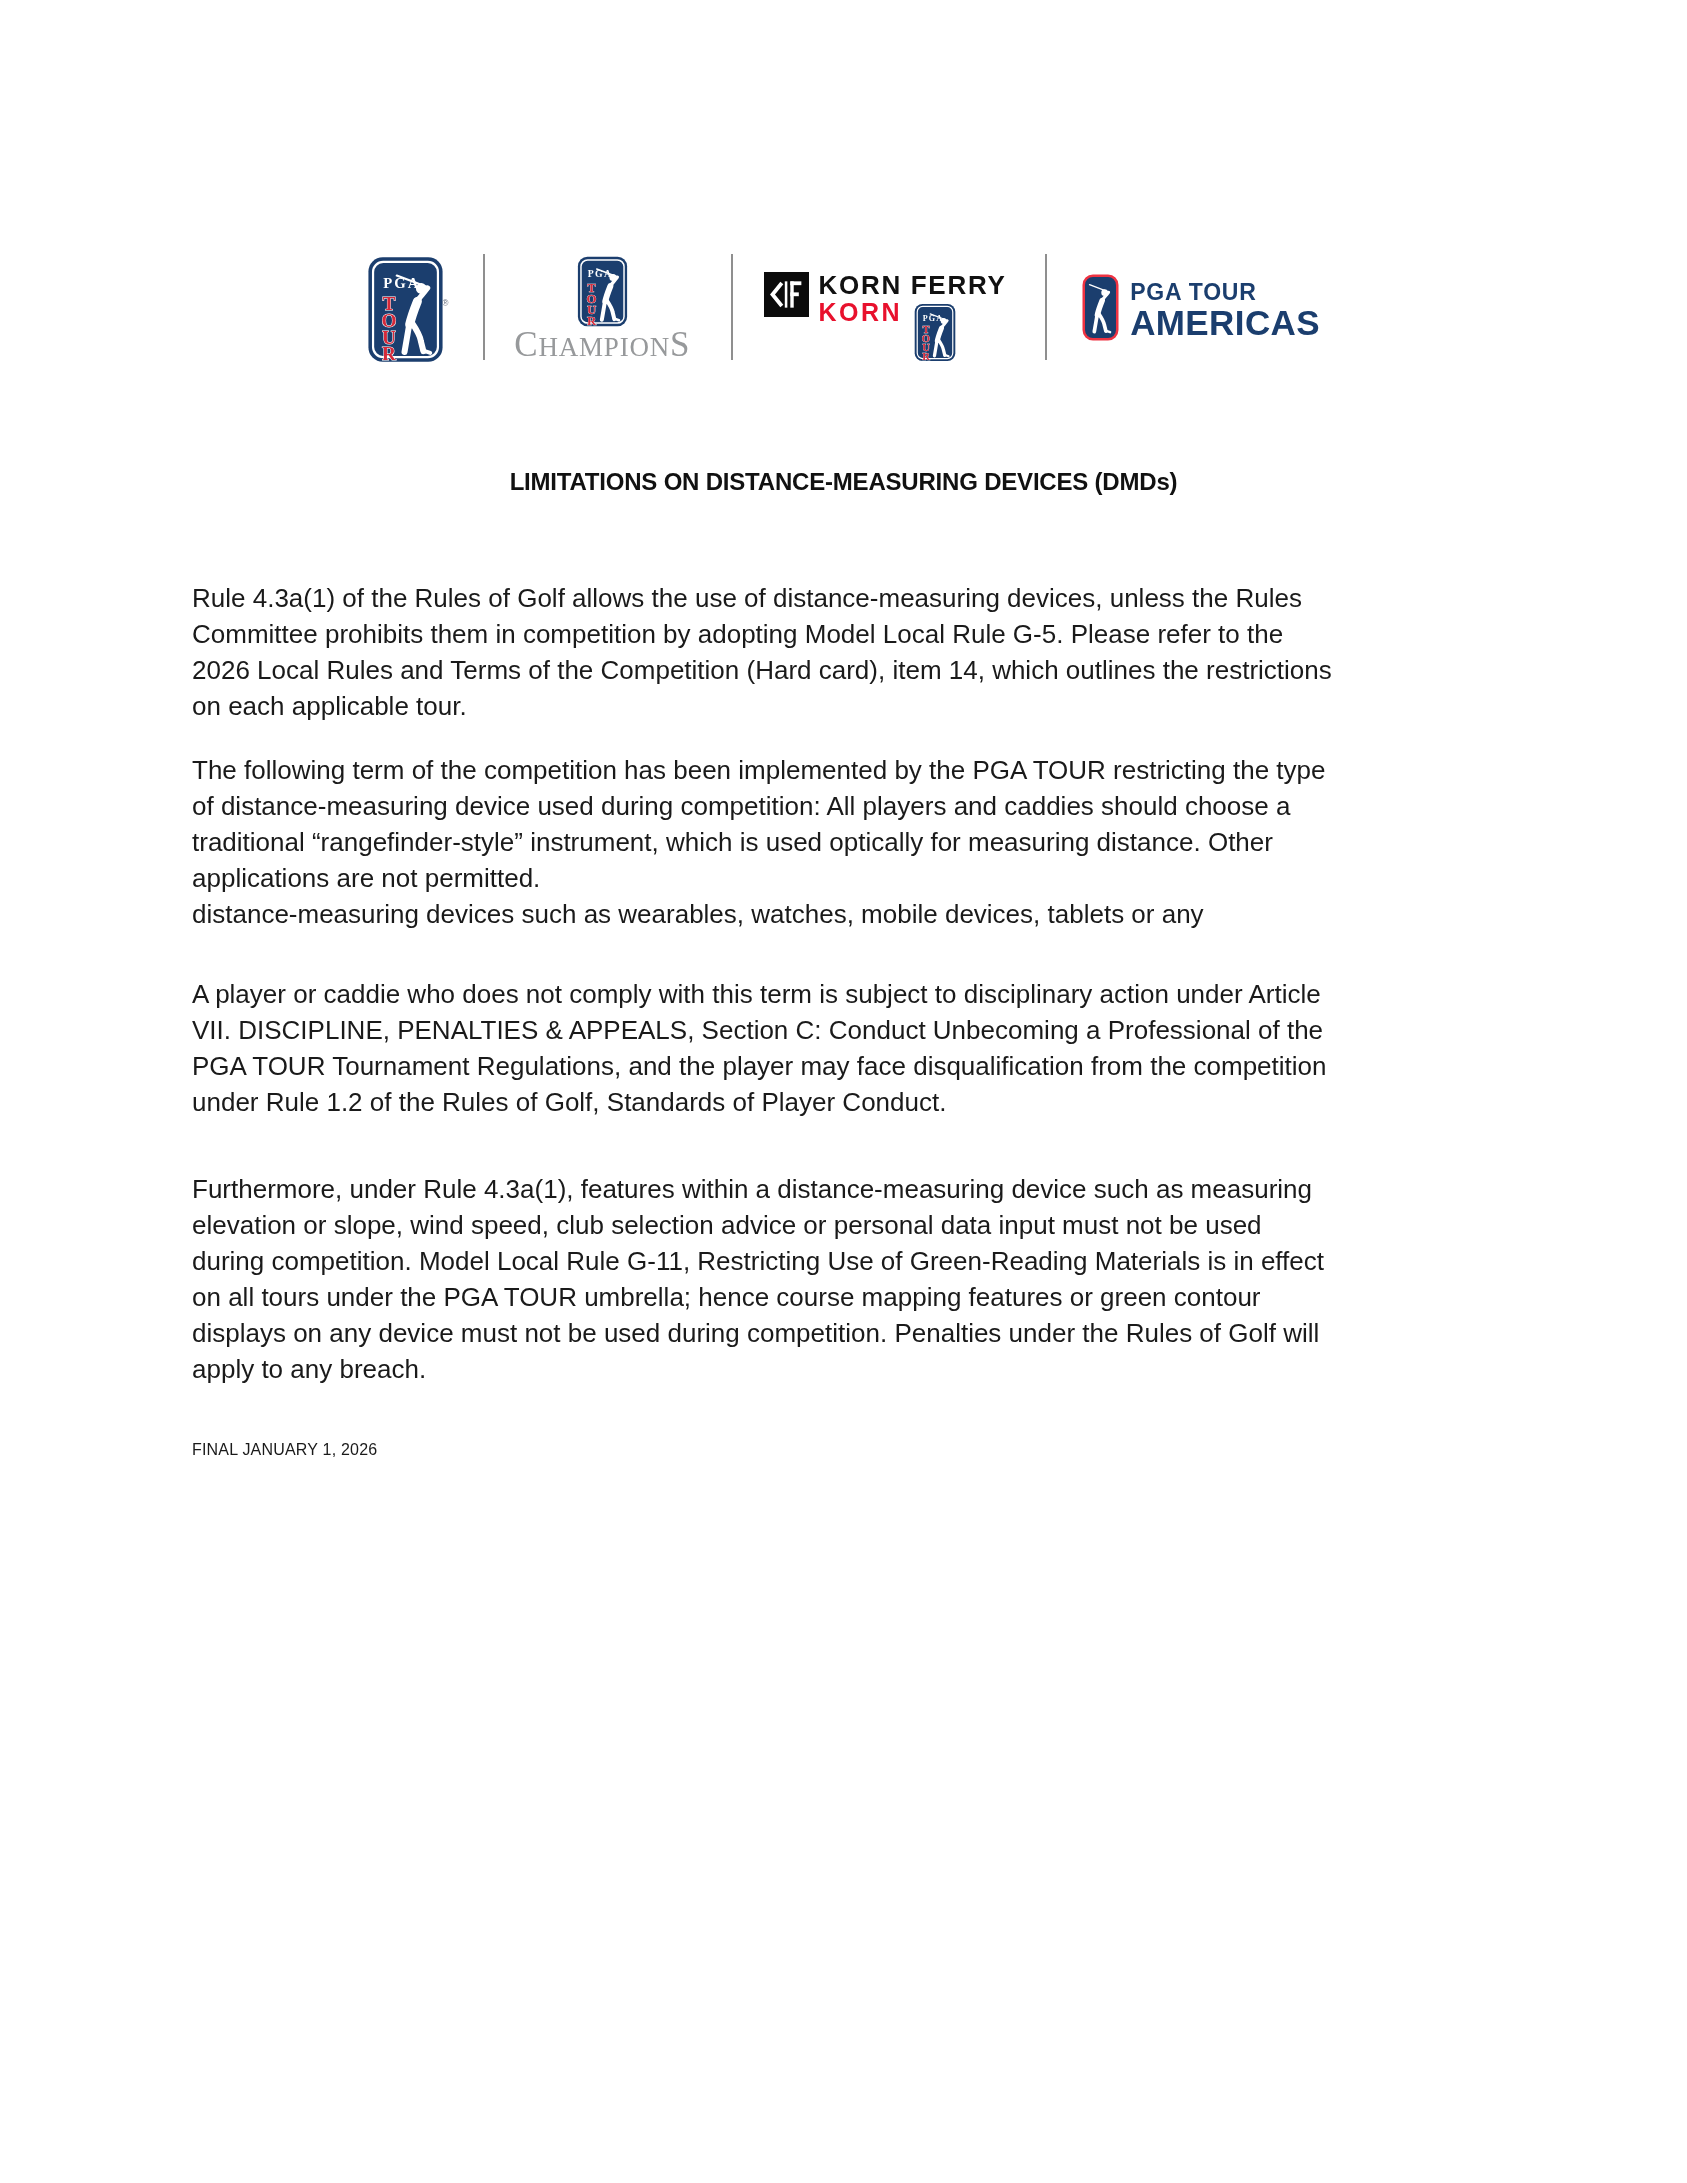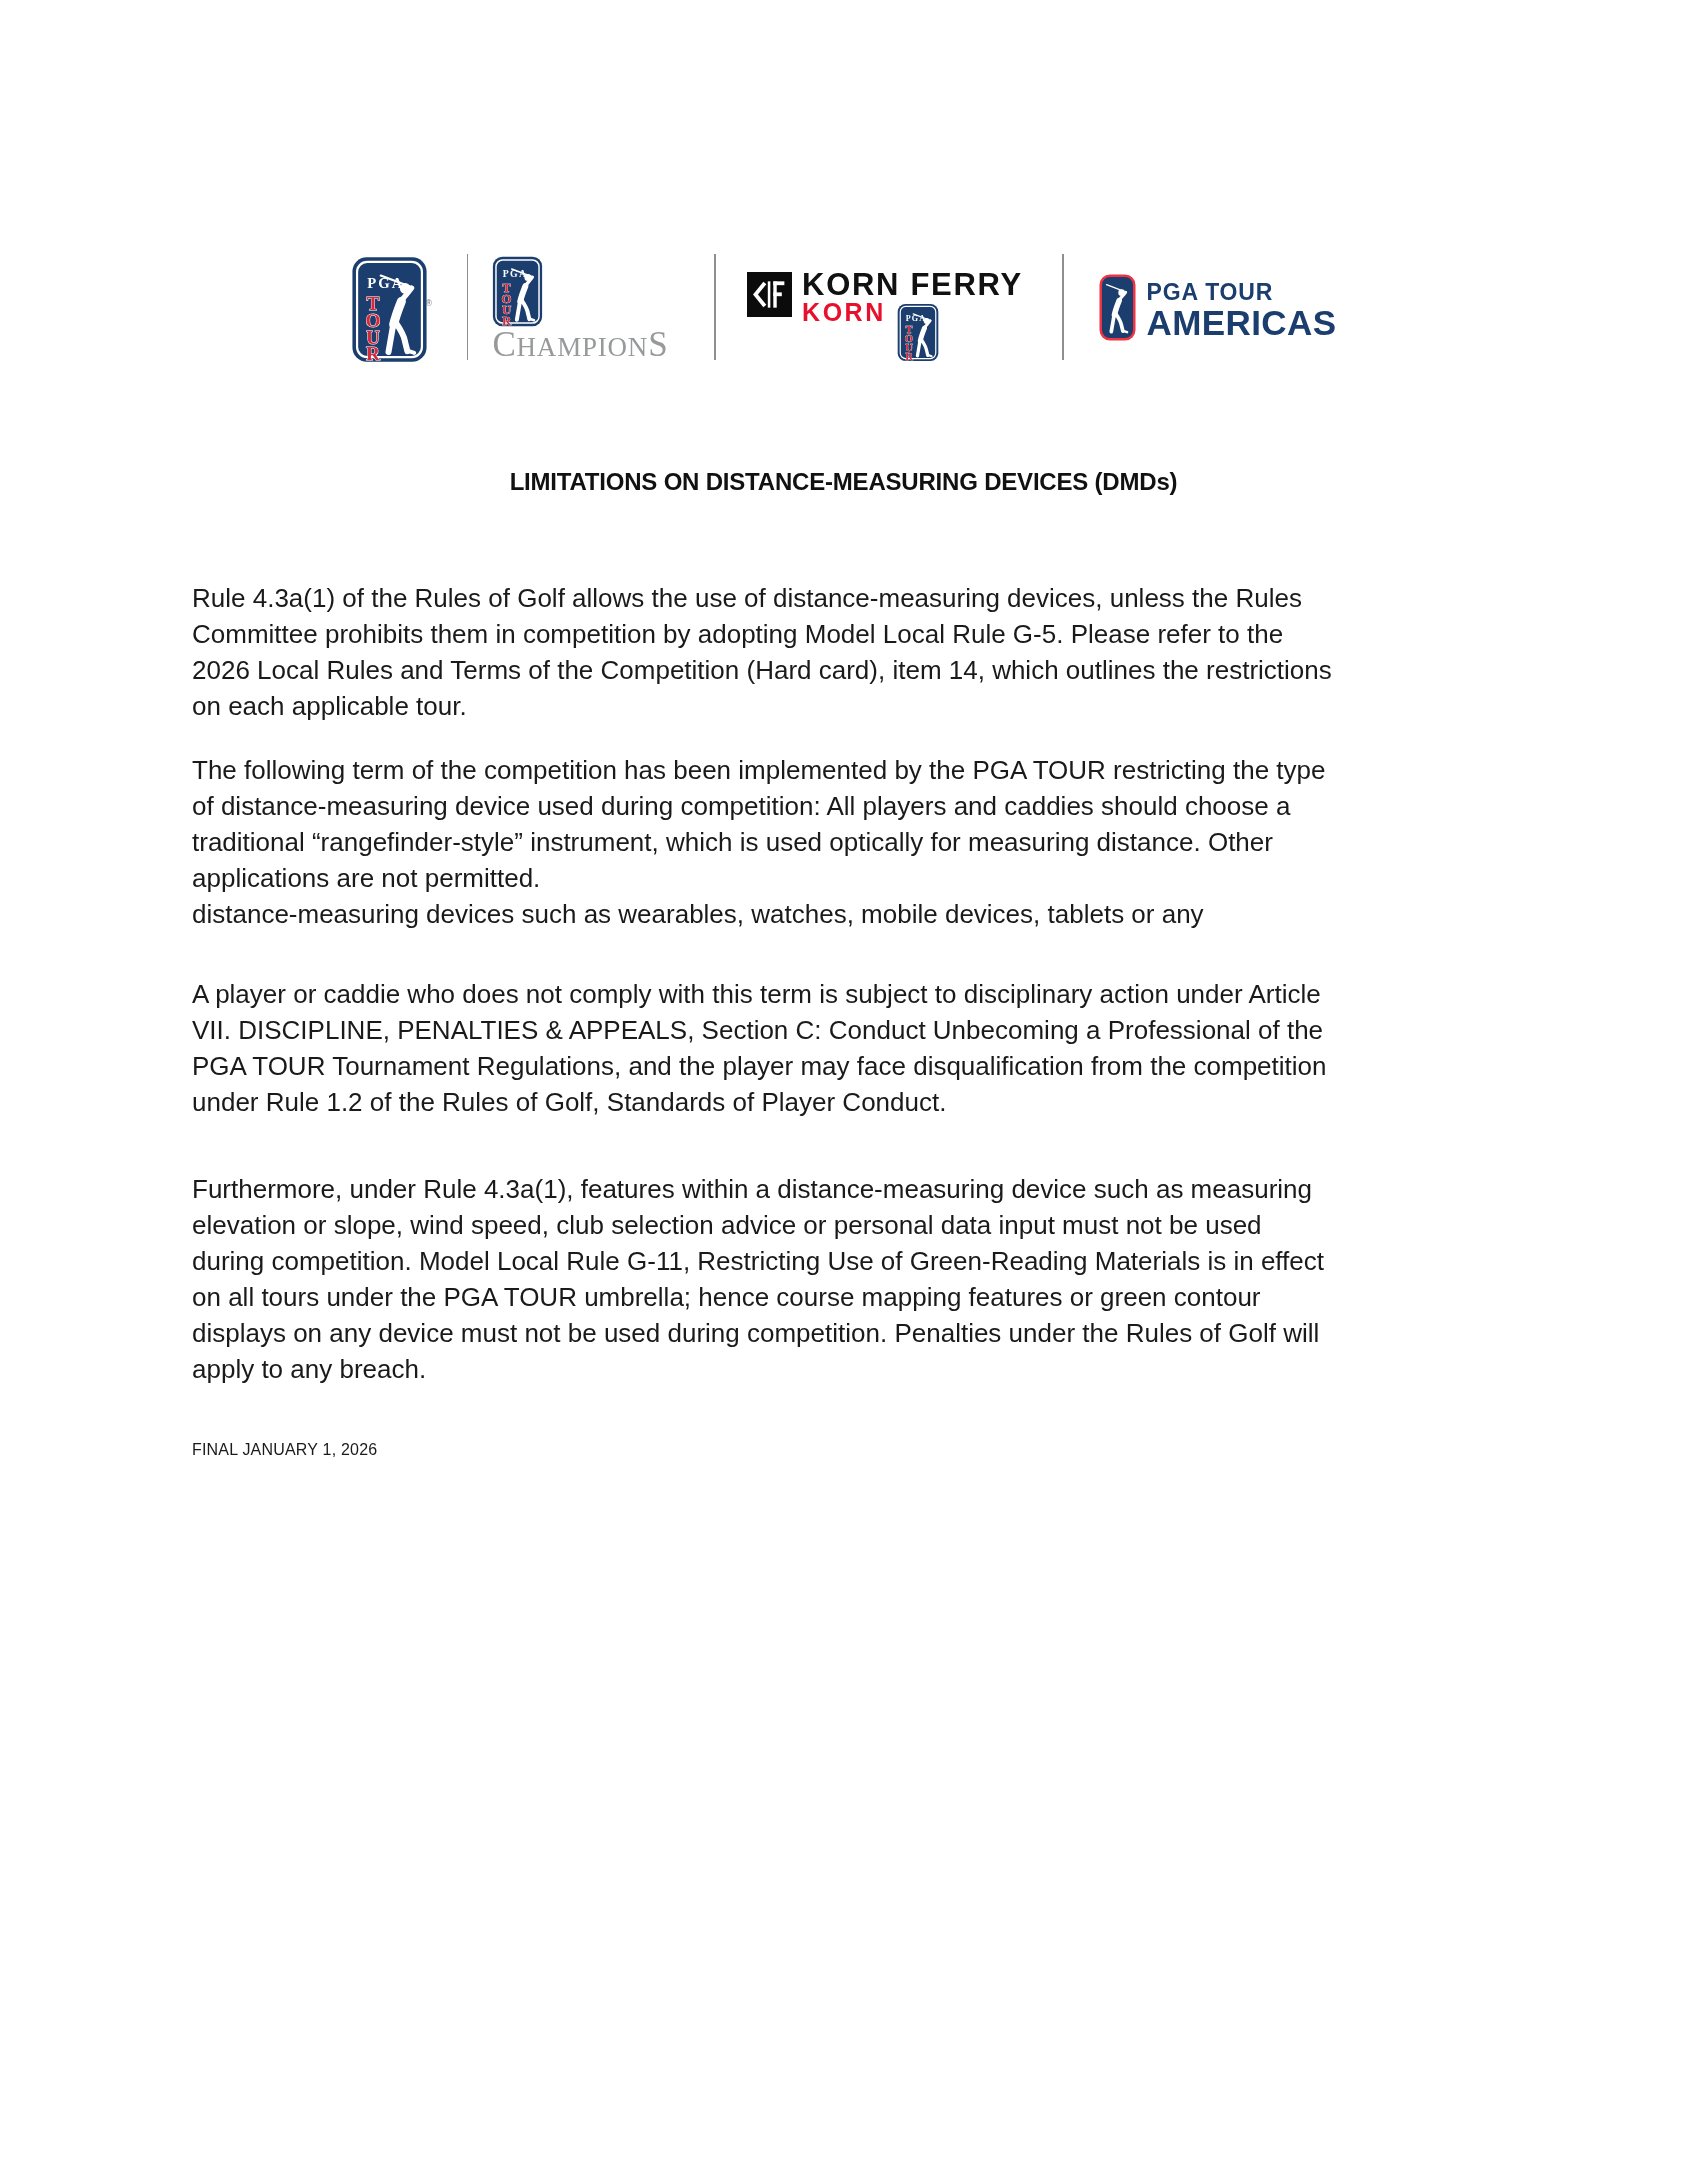--- a/index.html
+++ b/index.html
@@ -12,31 +12,31 @@
 
   
   .logo-row{display:flex;justify-content:center;align-items:flex-start;height:127px;}
   .vdiv{width:1.7px;height:106px;background:#8f8f8f;flex:0 0 1.7px;}
   .vdiv.d1{margin-left:33px;}
   .vdiv.d2{margin-left:35px;}
   .vdiv.d3{margin-left:39px;}
 
   .logo-pga-main{margin-top:1.7px;}
 
-  .champions{margin-left:24px;margin-top:1.7px;width:187px;display:flex;flex-direction:column;}
+  .champions{margin-left:24px;margin-top:1.7px;width:187px;display:flex;flex-direction:column;align-items:center;}
   .champions-word{
     margin-top:3.4px;font-family:"Liberation Serif",serif;color:#97999b;
     font-size:27px;line-height:30px;letter-spacing:0.8px;white-space:nowrap;font-weight:400;
   }
   .champions-word .bigcap{font-size:35px;}
 
   .kf{margin-left:31px;margin-top:17.7px;display:flex;}
   .kf-square{flex:0 0 45px;}
   .kf-right{margin-left:10px;display:flex;flex-direction:column;}
-  .kf-line1{font-size:31px;font-weight:700;letter-spacing:1.7px;color:#111111;line-height:26px;white-space:nowrap;}
+  .kf-line1{font-size:26px;font-weight:700;letter-spacing:1.7px;color:#111111;line-height:26px;white-space:nowrap;}
   .kf-line2{display:flex;align-items:flex-start;margin-top:0px;}
   .kf-tour{font-size:25px;font-weight:800;letter-spacing:2.5px;color:#e8112d;line-height:28px;margin-top:0px;}
   .kf-shield{margin-left:11.8px;margin-top:5px;}
 
   .americas{margin-left:35px;margin-top:20px;display:flex;}
   .americas-text{margin-left:11px;margin-top:5.9px;display:flex;flex-direction:column;color:#1b3e6e;}
   .americas-line1{font-size:23px;font-weight:800;letter-spacing:0.8px;line-height:25px;white-space:nowrap;}
   .americas-line2{font-size:35px;font-weight:800;letter-spacing:0.4px;line-height:35px;white-space:nowrap;}
 
   .reg{font-size:8.4px;color:#6b7280;vertical-align:bottom;position:relative;top:44px;left:-1.7px;}

